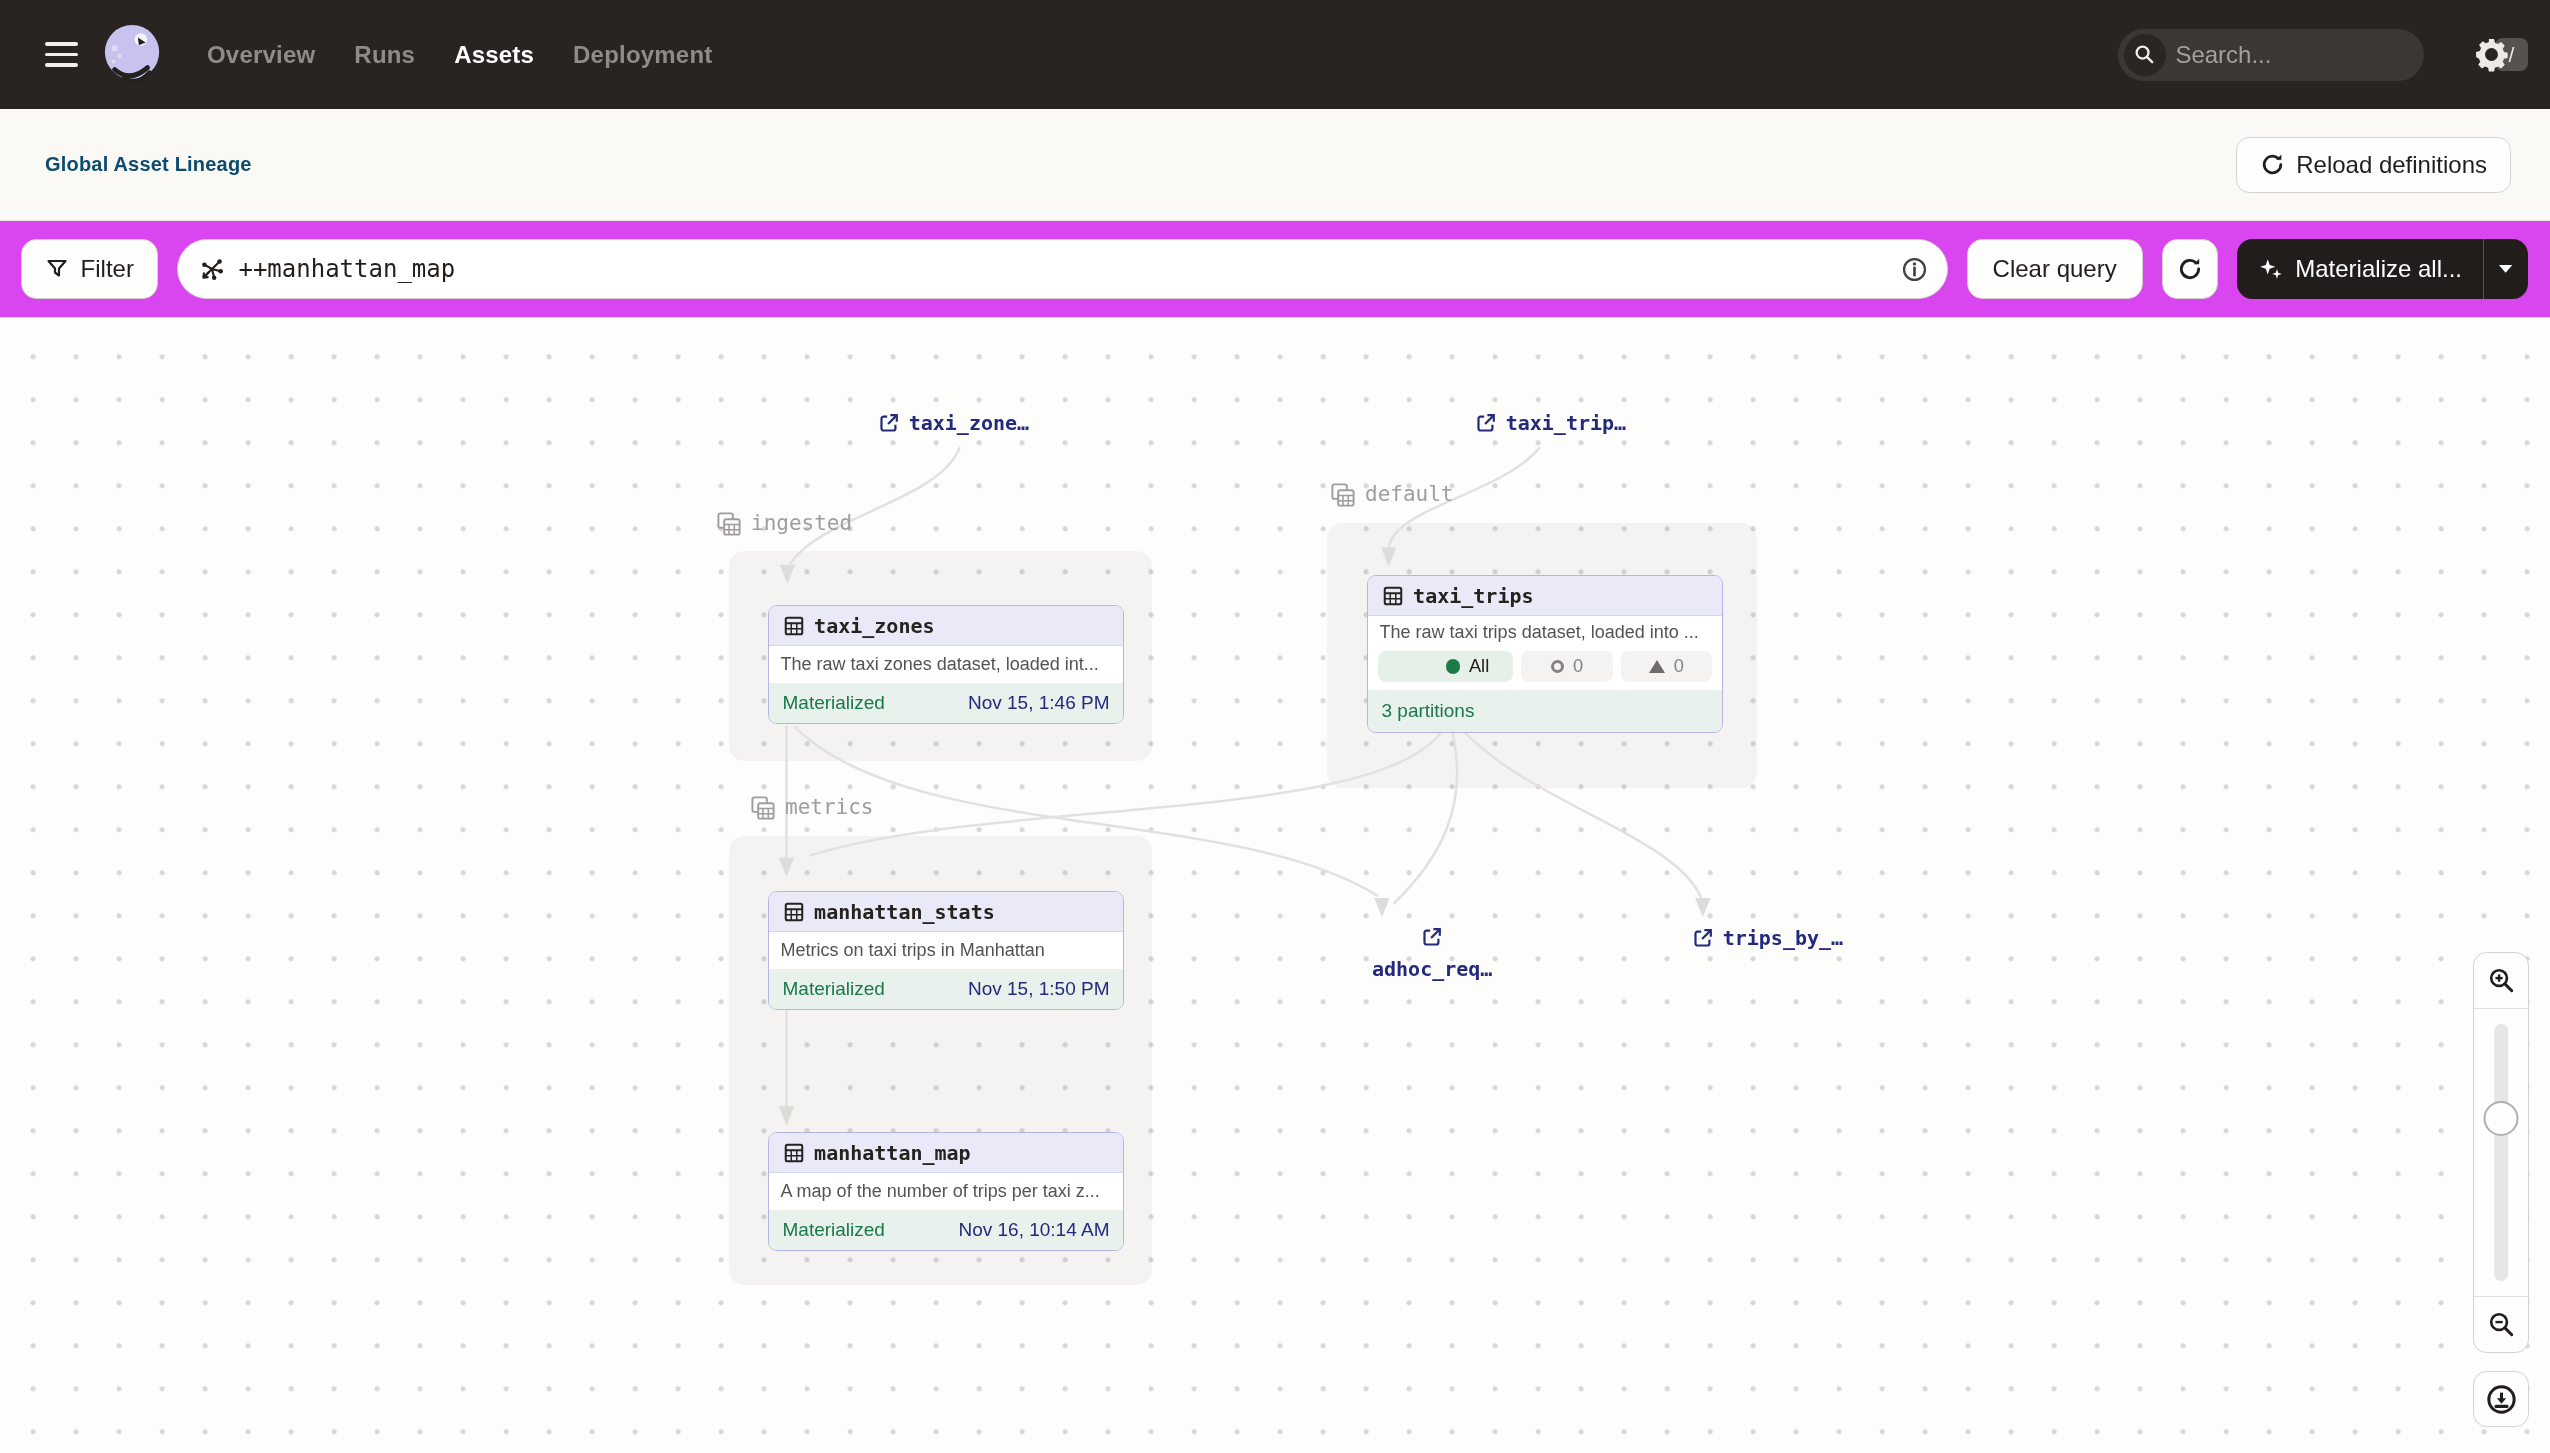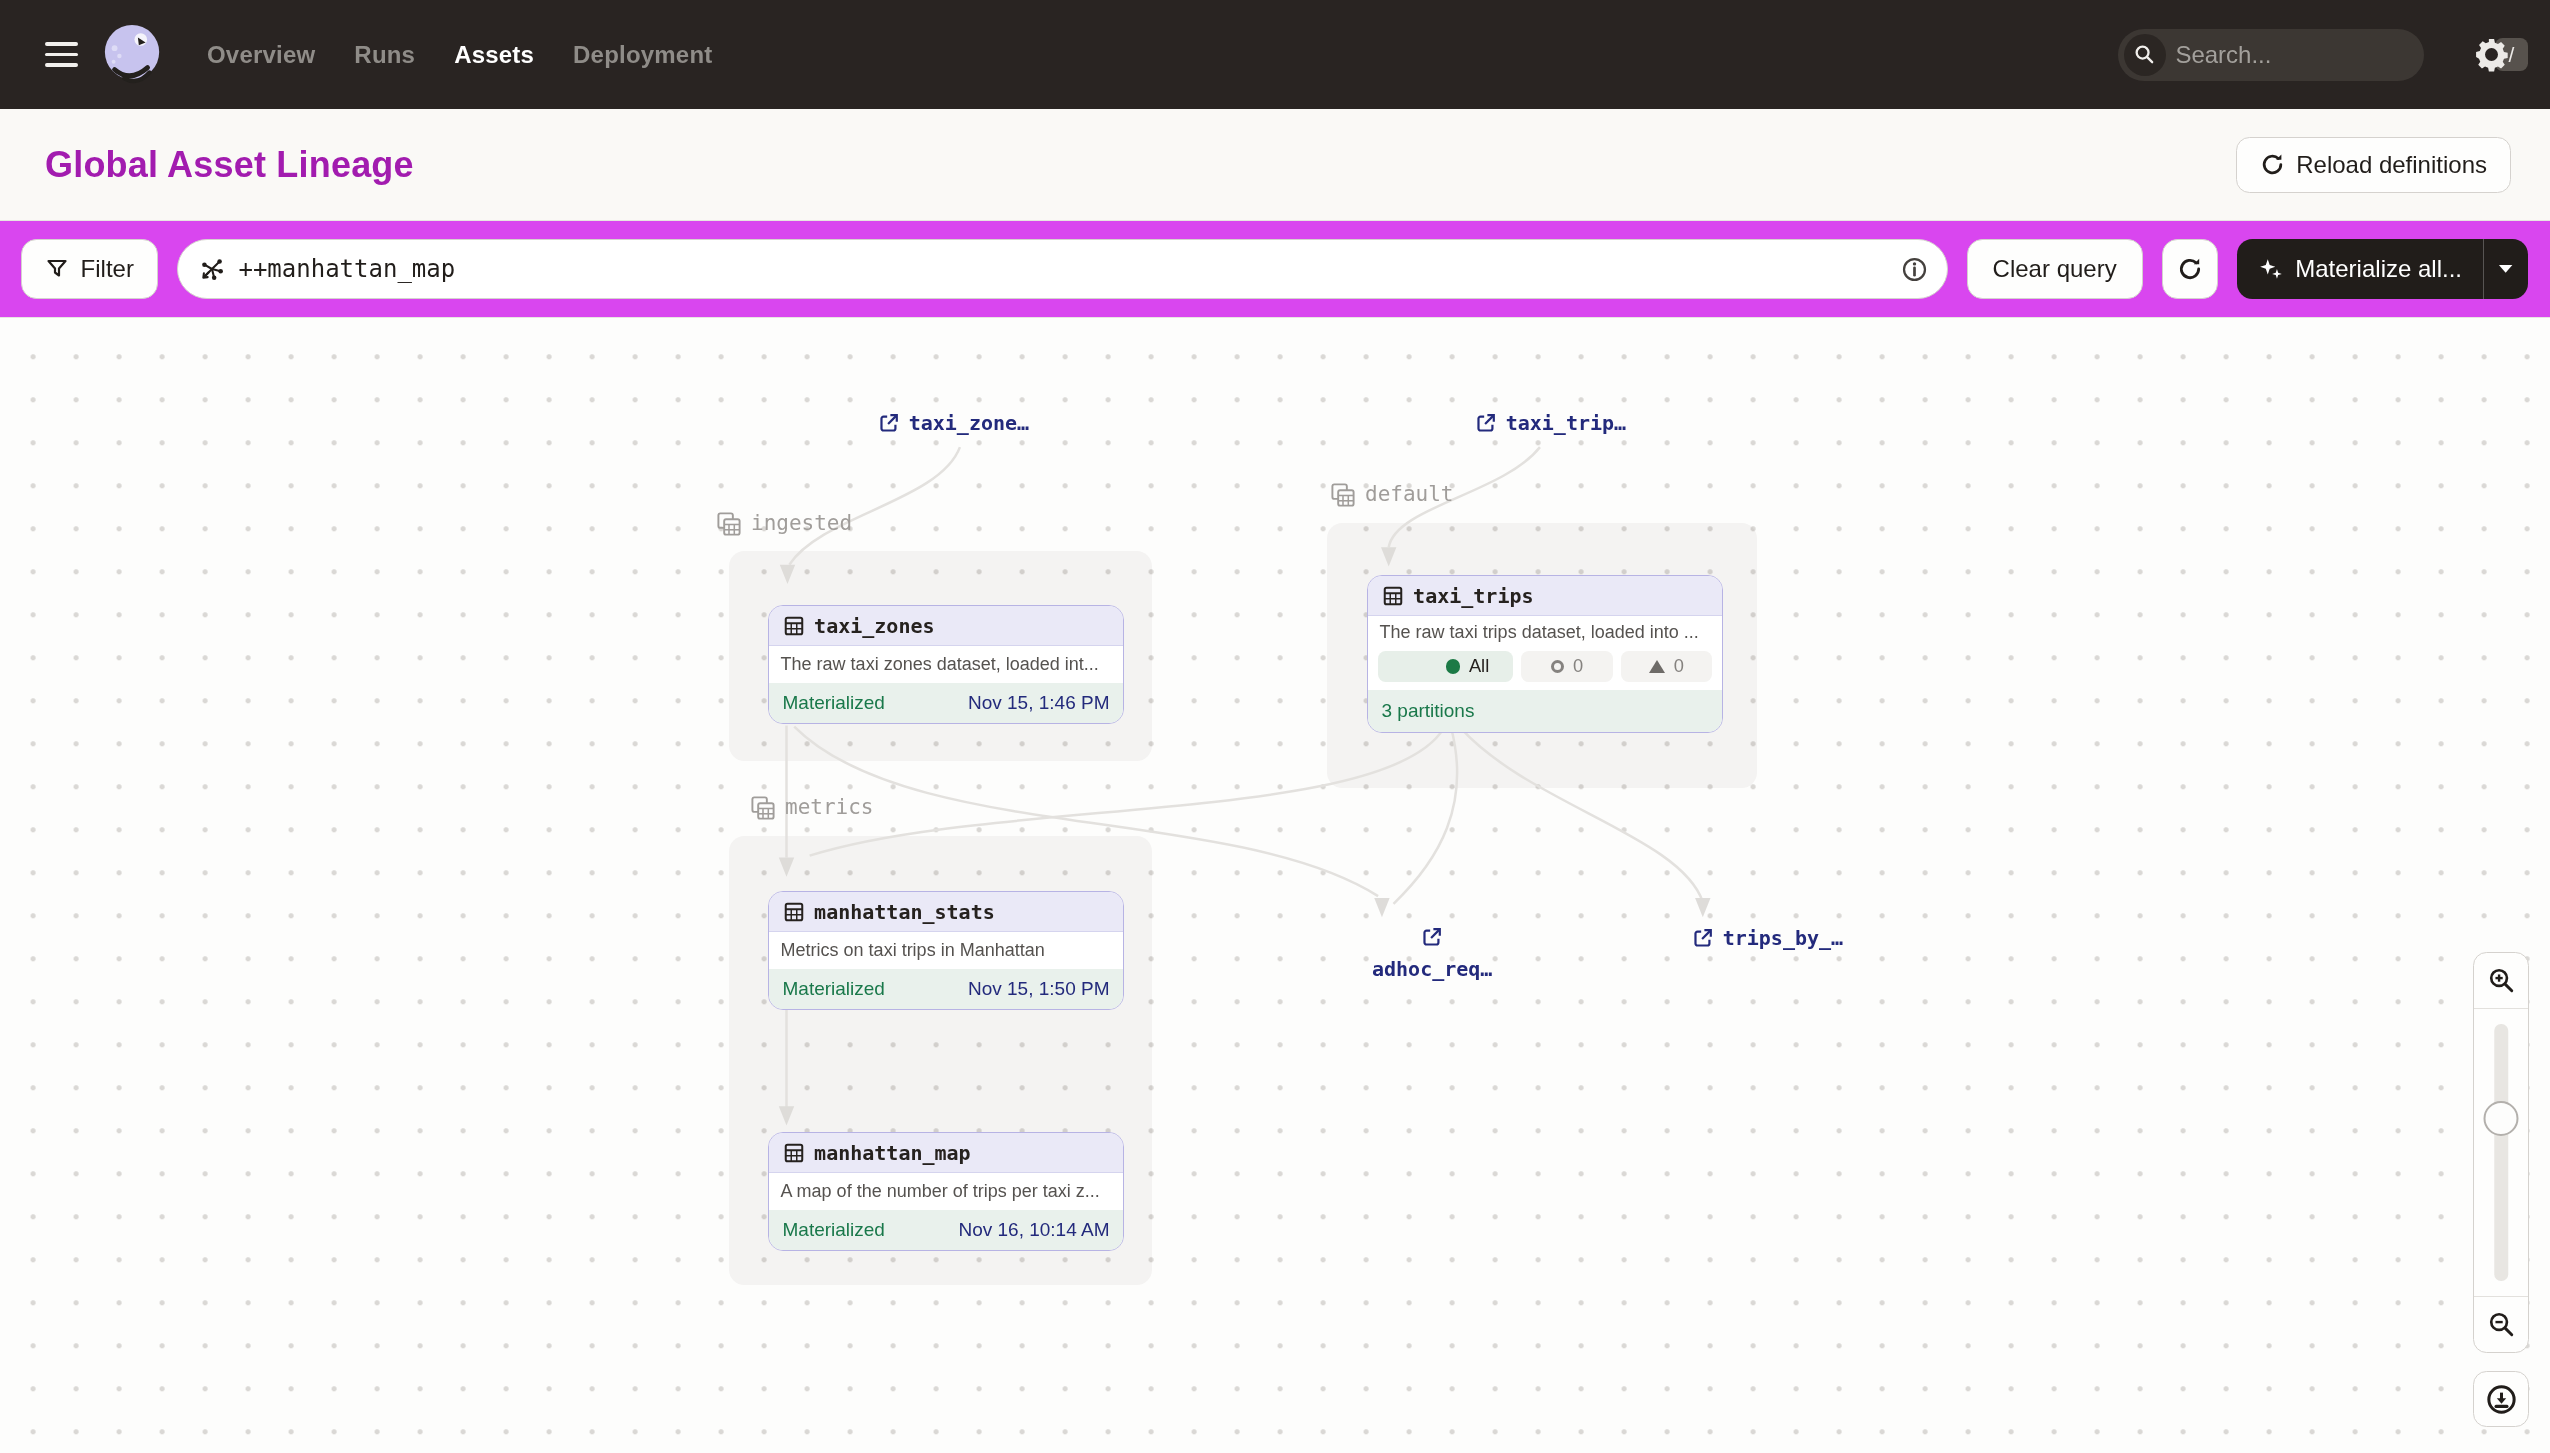--- a/index.html
+++ b/index.html
@@ -33,21 +33,21 @@
     width:33px; height:33px; border-radius:7.7px; background:#57524D; color:#EDEBE8;
     font-size:21px; display:flex; align-items:center; justify-content:center; flex:0 0 auto;
   }
   .gear-btn { width:39px; height:39px; display:flex; align-items:center; justify-content:center; cursor:pointer; }
 
   
   .page-header {
     height:112px; background:#FAF9F6; border-bottom:1px solid #E7E5E1;
     display:flex; align-items:center; padding:0 39px 0 45px;
   }
-  .page-title { font-size:36px; font-weight:700; color:#a21caf; letter-spacing:0.2px; }
+  .page-title { font-size:20px; font-weight:700; color:#0c4a6e; letter-spacing:0.2px; }
   .header-spacer { flex:1; }
   .btn {
     display:inline-flex; align-items:center; gap:11.6px; background:#FEFEFD;
     border:1px solid #D5D2CE; border-radius:13.5px; color:#211D1A; cursor:pointer;
     font-size:24px; font-family:"Liberation Sans", sans-serif;
   }
   .reload-btn { height:56px; padding:0 23px; }
 
   
   .toolbar {
@@ -81,21 +81,21 @@
   }
   .group-box { position:absolute; background:rgba(40,32,26,.045); border-radius:15.4px; }
   .group-label {
     position:absolute; display:flex; align-items:flex-start; gap:9px;
     color:#A09D9A; font-size:21px; font-family:"DejaVu Sans Mono", monospace;
   }
   .edges { position:absolute; left:0; top:0; }
 
   .asset-node {
     position:absolute; width:356px; background:#FFFFFF;
-    border:1.9px solid #B7B3E4; border-radius:15px; overflow:hidden; cursor:pointer;
+    border:1.9px solid #B7B3E4; border-radius:9px; overflow:hidden; cursor:pointer;
   }
   .node-header {
     background:#EAE9F7; display:flex; align-items:center; gap:9.6px;
     padding:8.7px 13.5px; height:40px;
     font-family:"DejaVu Sans Mono", monospace; font-size:20px; font-weight:700; color:#26221F;
     border-bottom:1px solid rgba(120,115,200,.18);
   }
   .node-desc {
     padding:7.7px 11.6px; height:37px; font-size:18px; color:#55524F;
     white-space:nowrap; overflow:hidden; display:flex; align-items:center;

